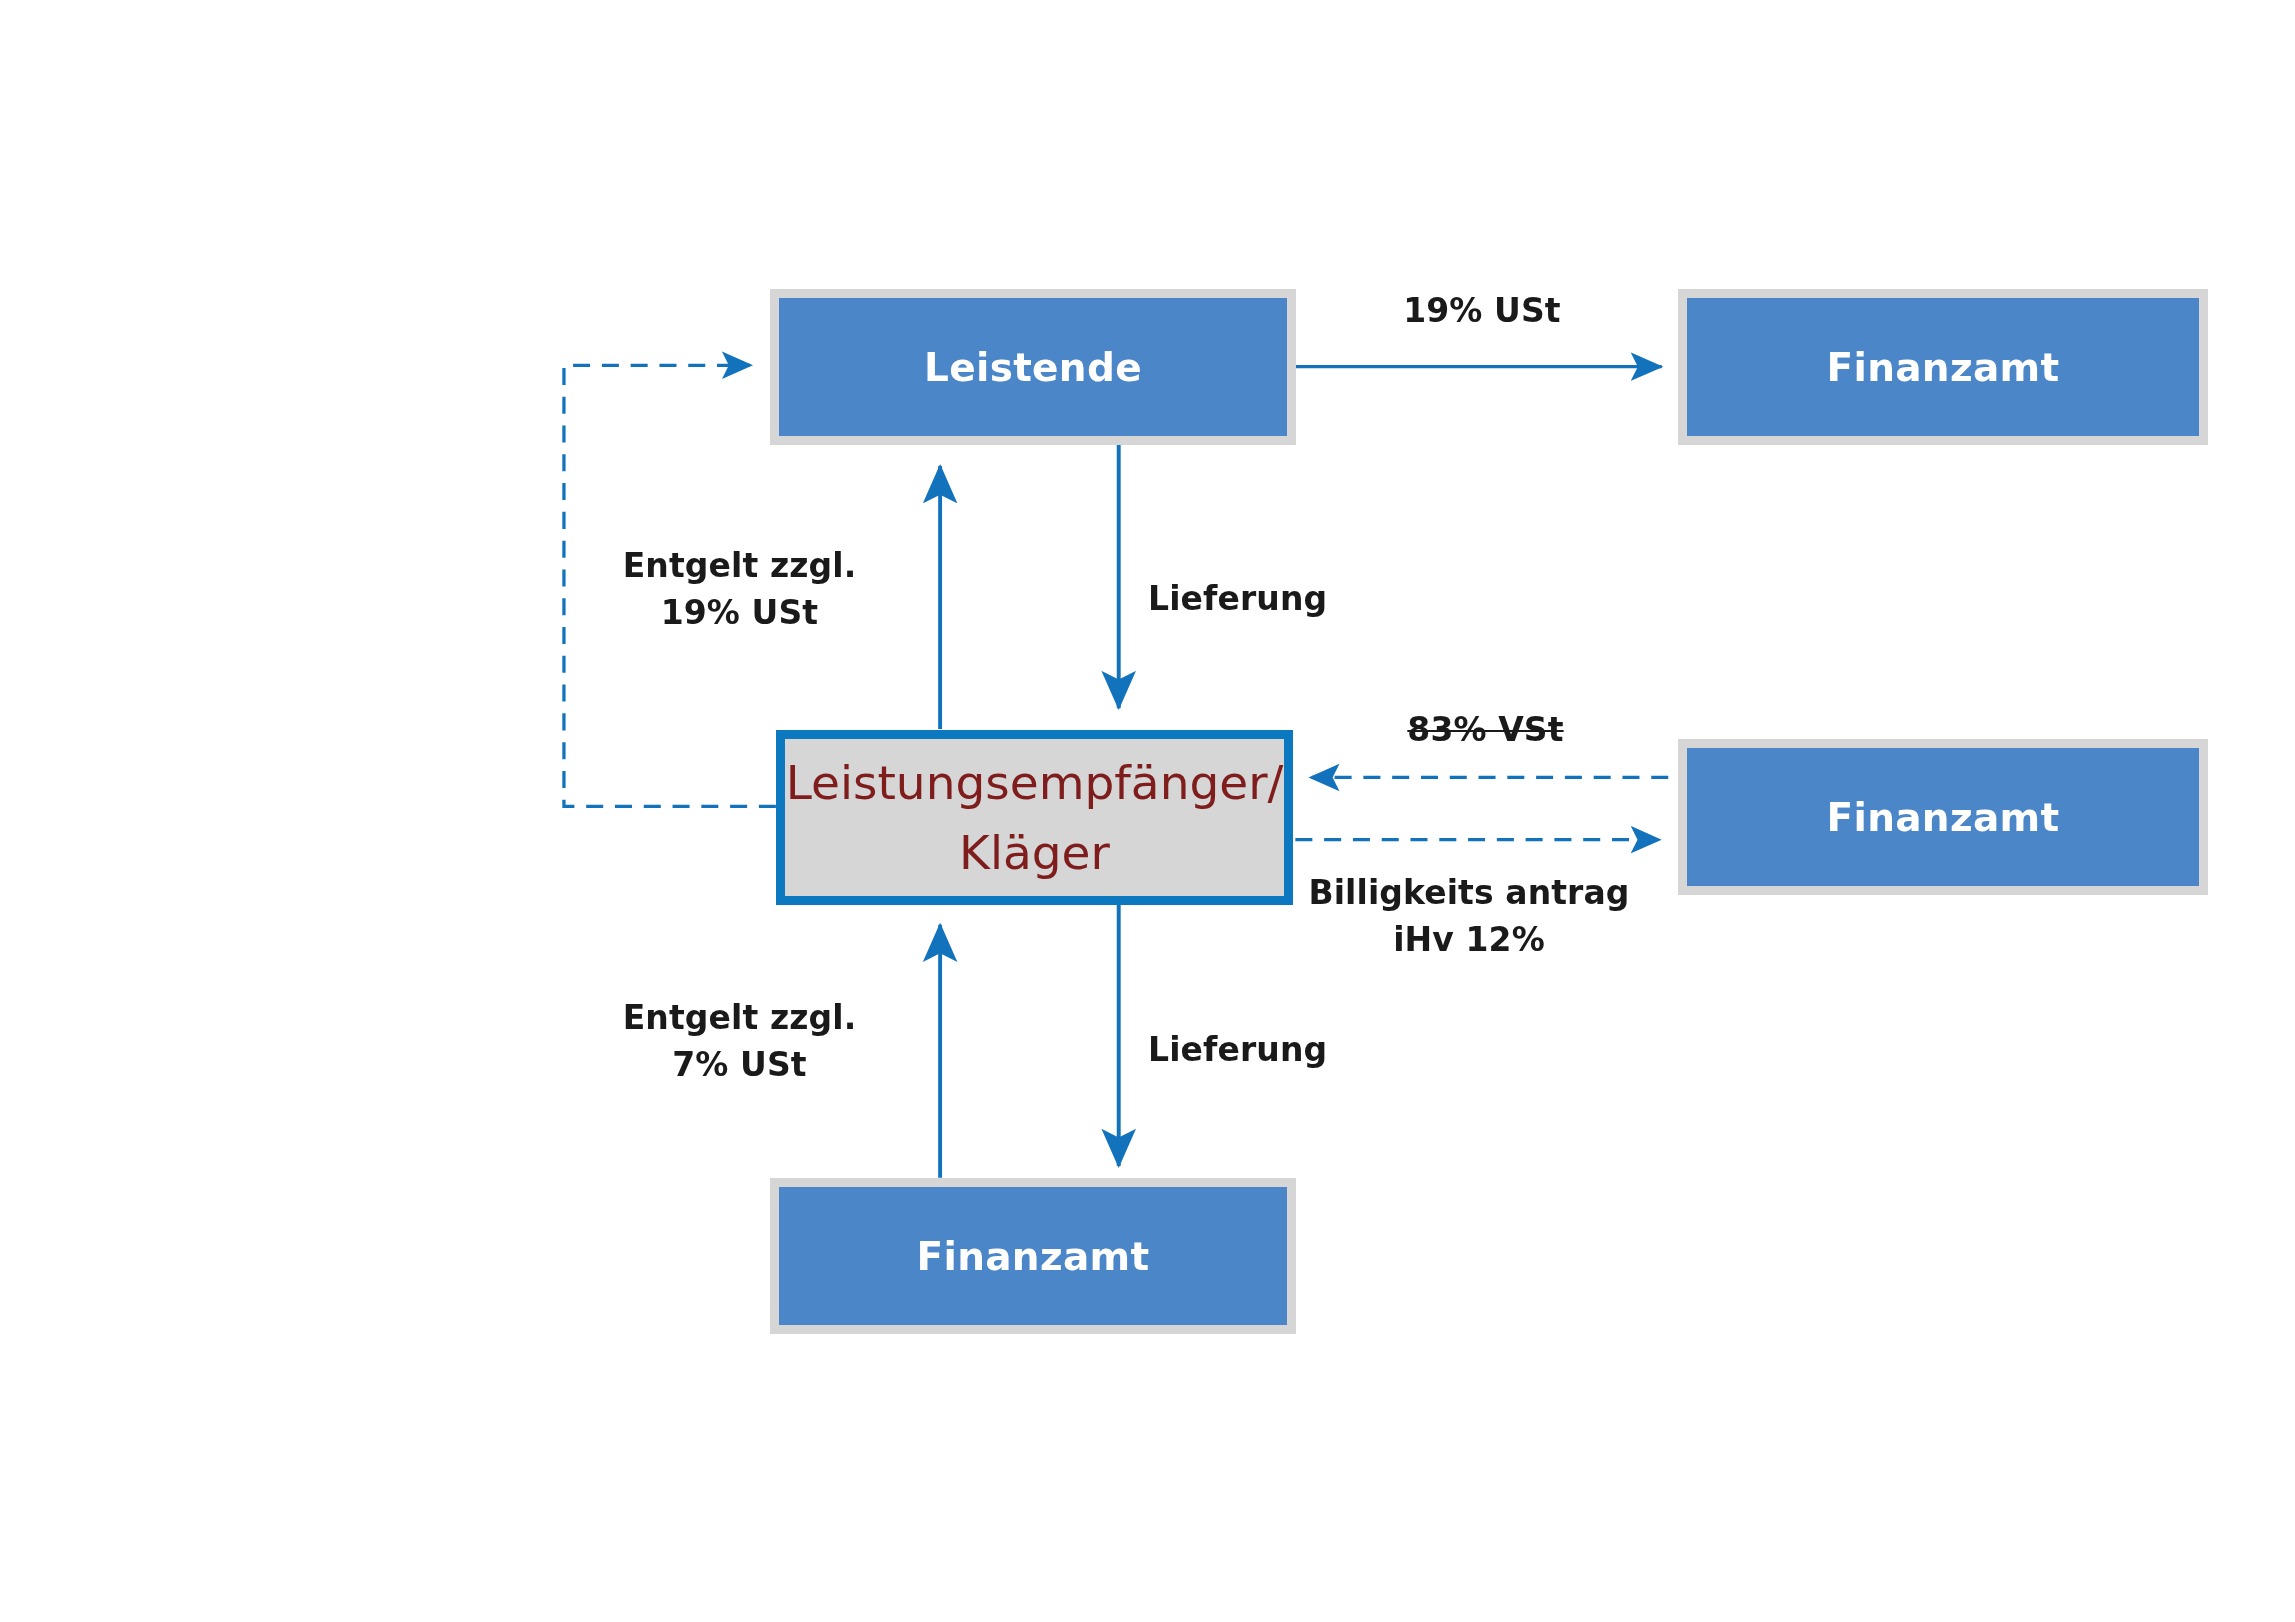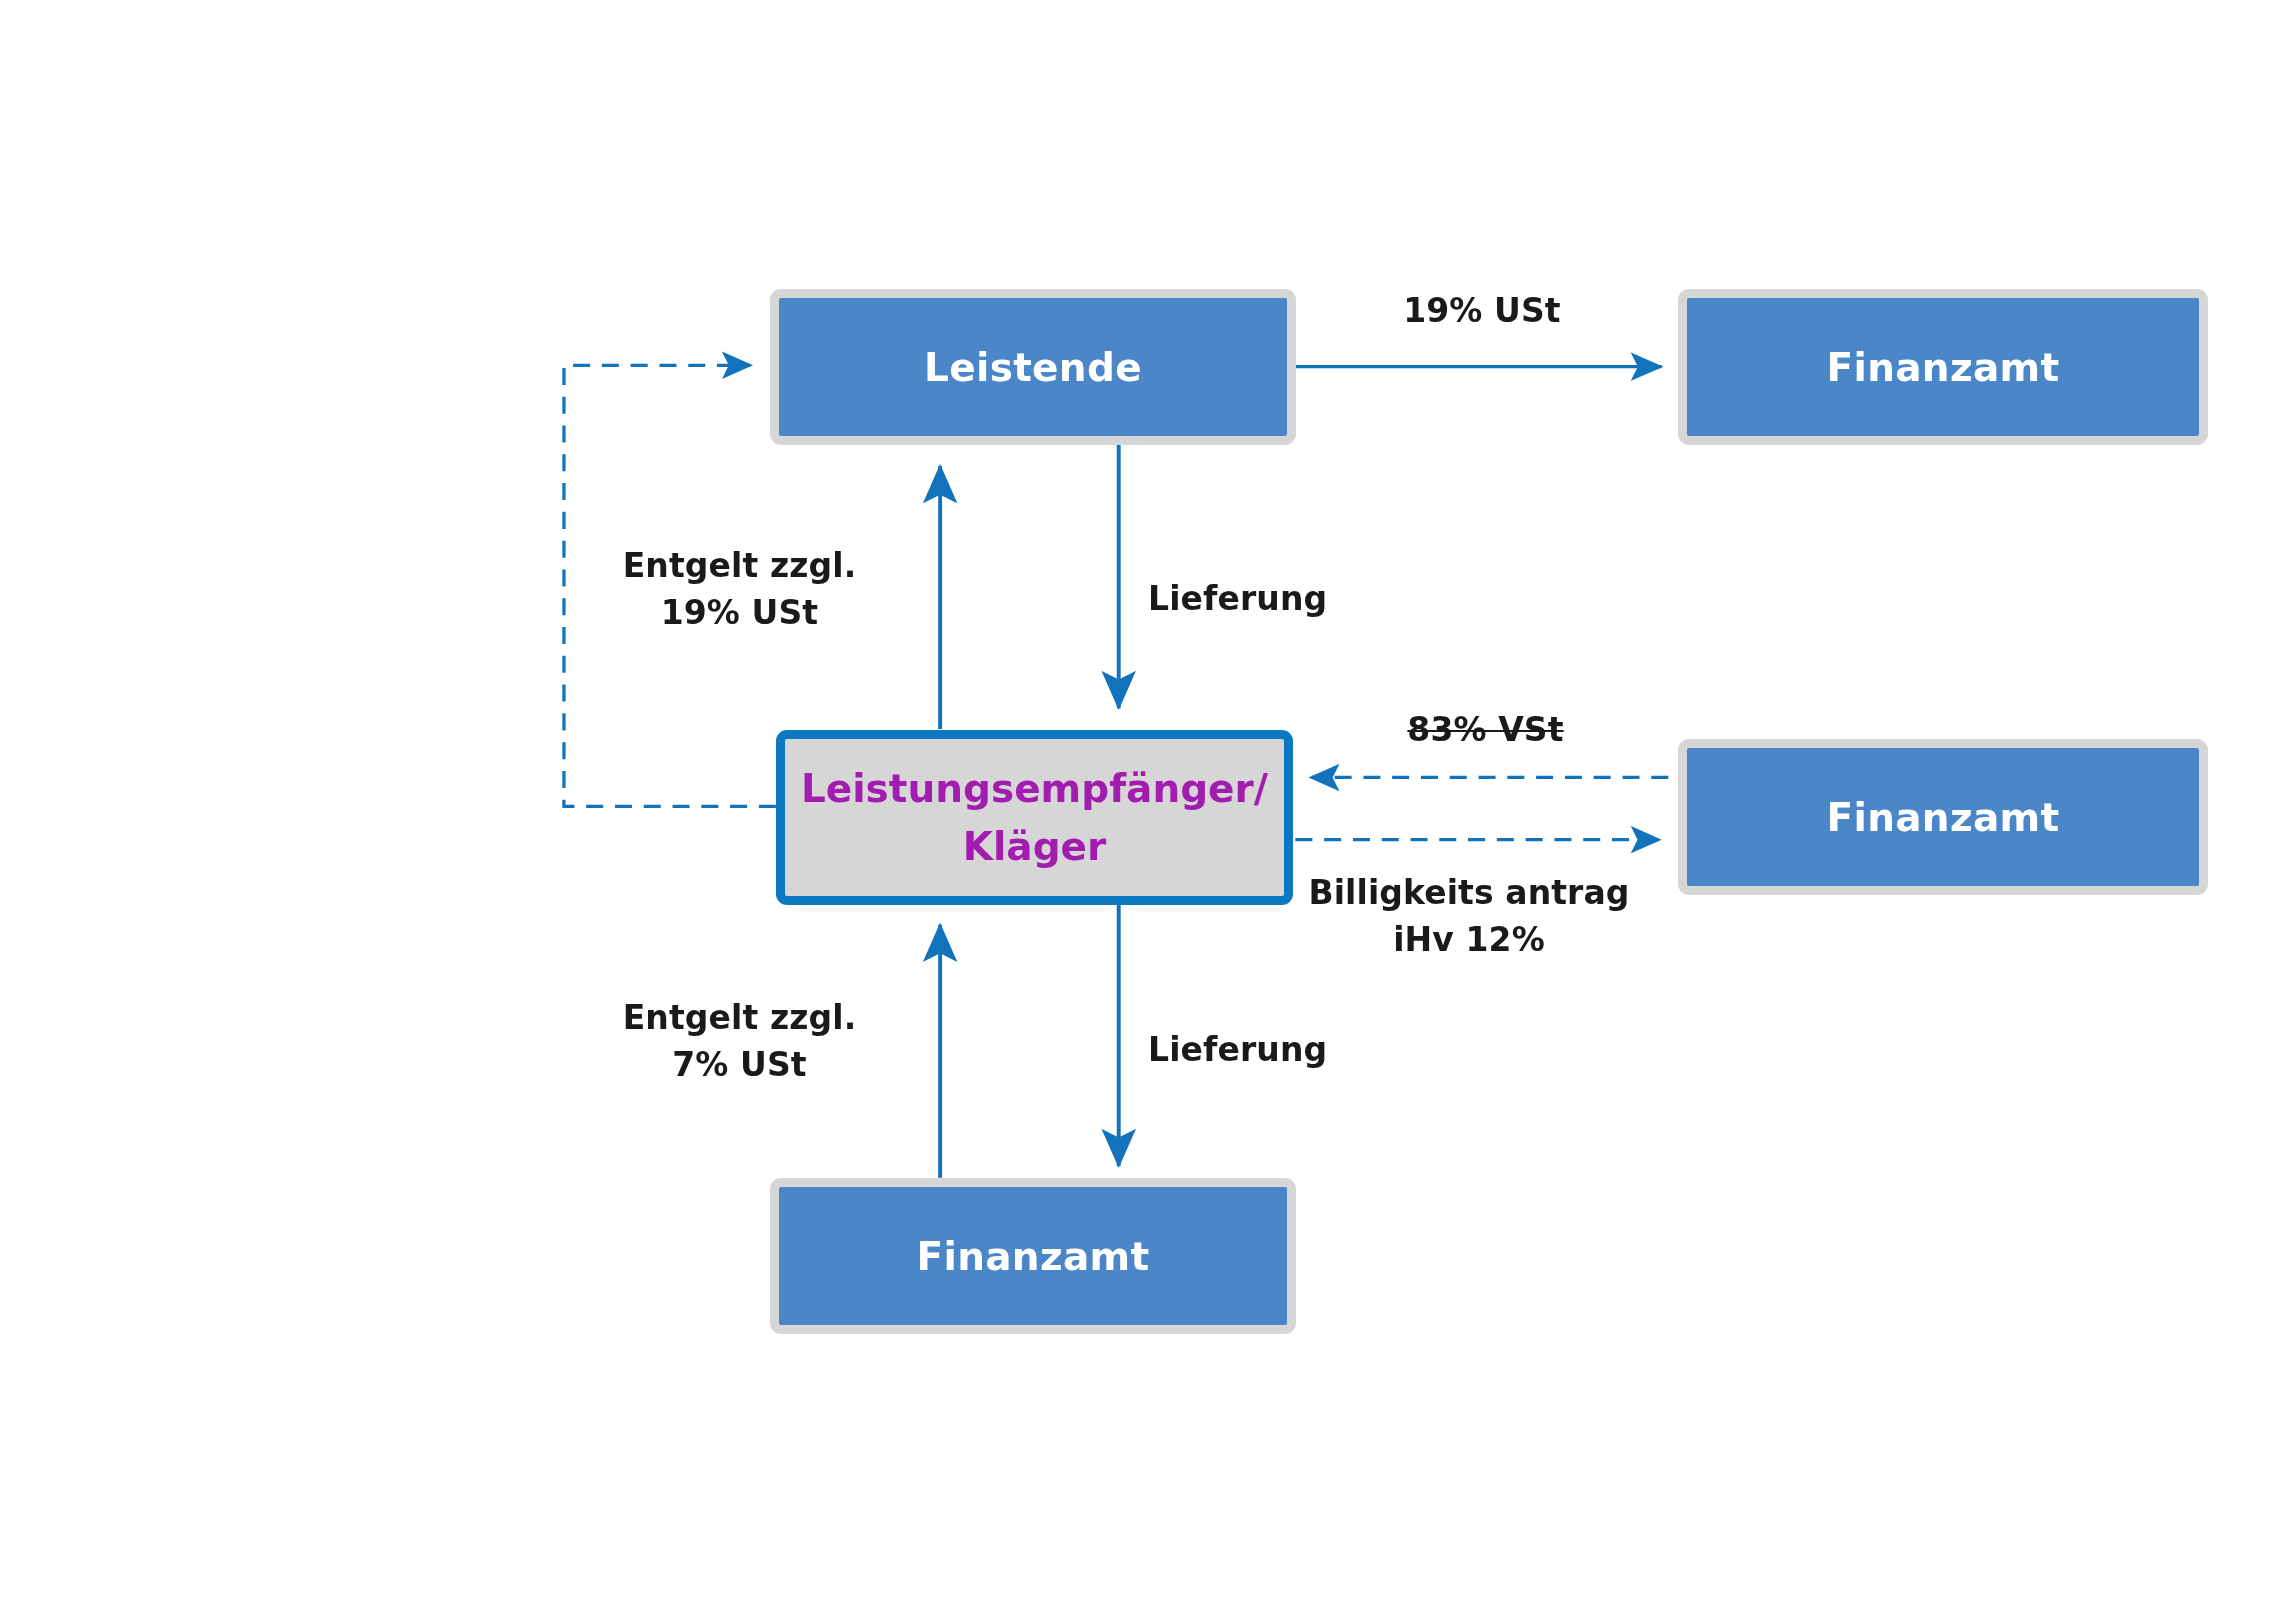--- a/index.html
+++ b/index.html
@@ -25,38 +25,37 @@
   }
 
   
   .node {
     position: absolute;
     box-sizing: border-box;
     display: flex;
     align-items: center;
     justify-content: center;
     text-align: center;
-    border-radius: 11px;
   }
 
   .node-blue {
     background: #4A86C8;
     border: 9.2px solid #D6D6D6;
     color: #ffffff;
     font-size: 39px;
     font-weight: 600;
     letter-spacing: 0.3px;
   }
 
   .node-highlight {
     background: #D6D6D6;
     border: 9.2px solid #0C78C0;
-    color: #a21caf;
-    font-size: 39px;
-    font-weight: 700;
+    color: #7f1d1d;
+    font-size: 47px;
+    font-weight: 400;
     line-height: 1.48;
   }
 
   .node-label {
     display: block;
     width: 100%;
   }
 
   
   .edge-label {

